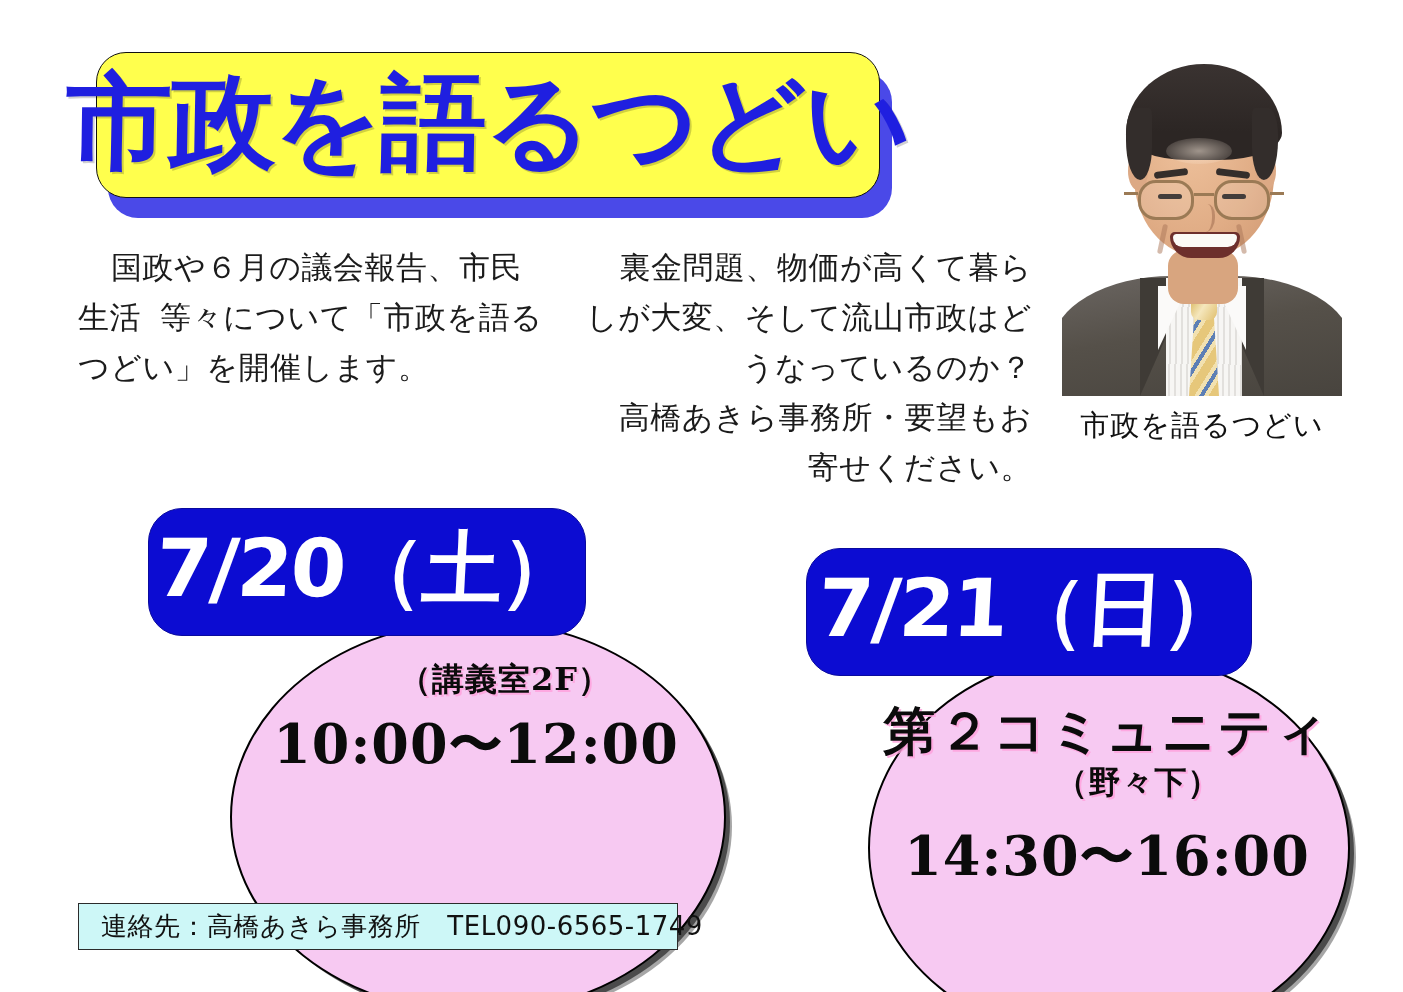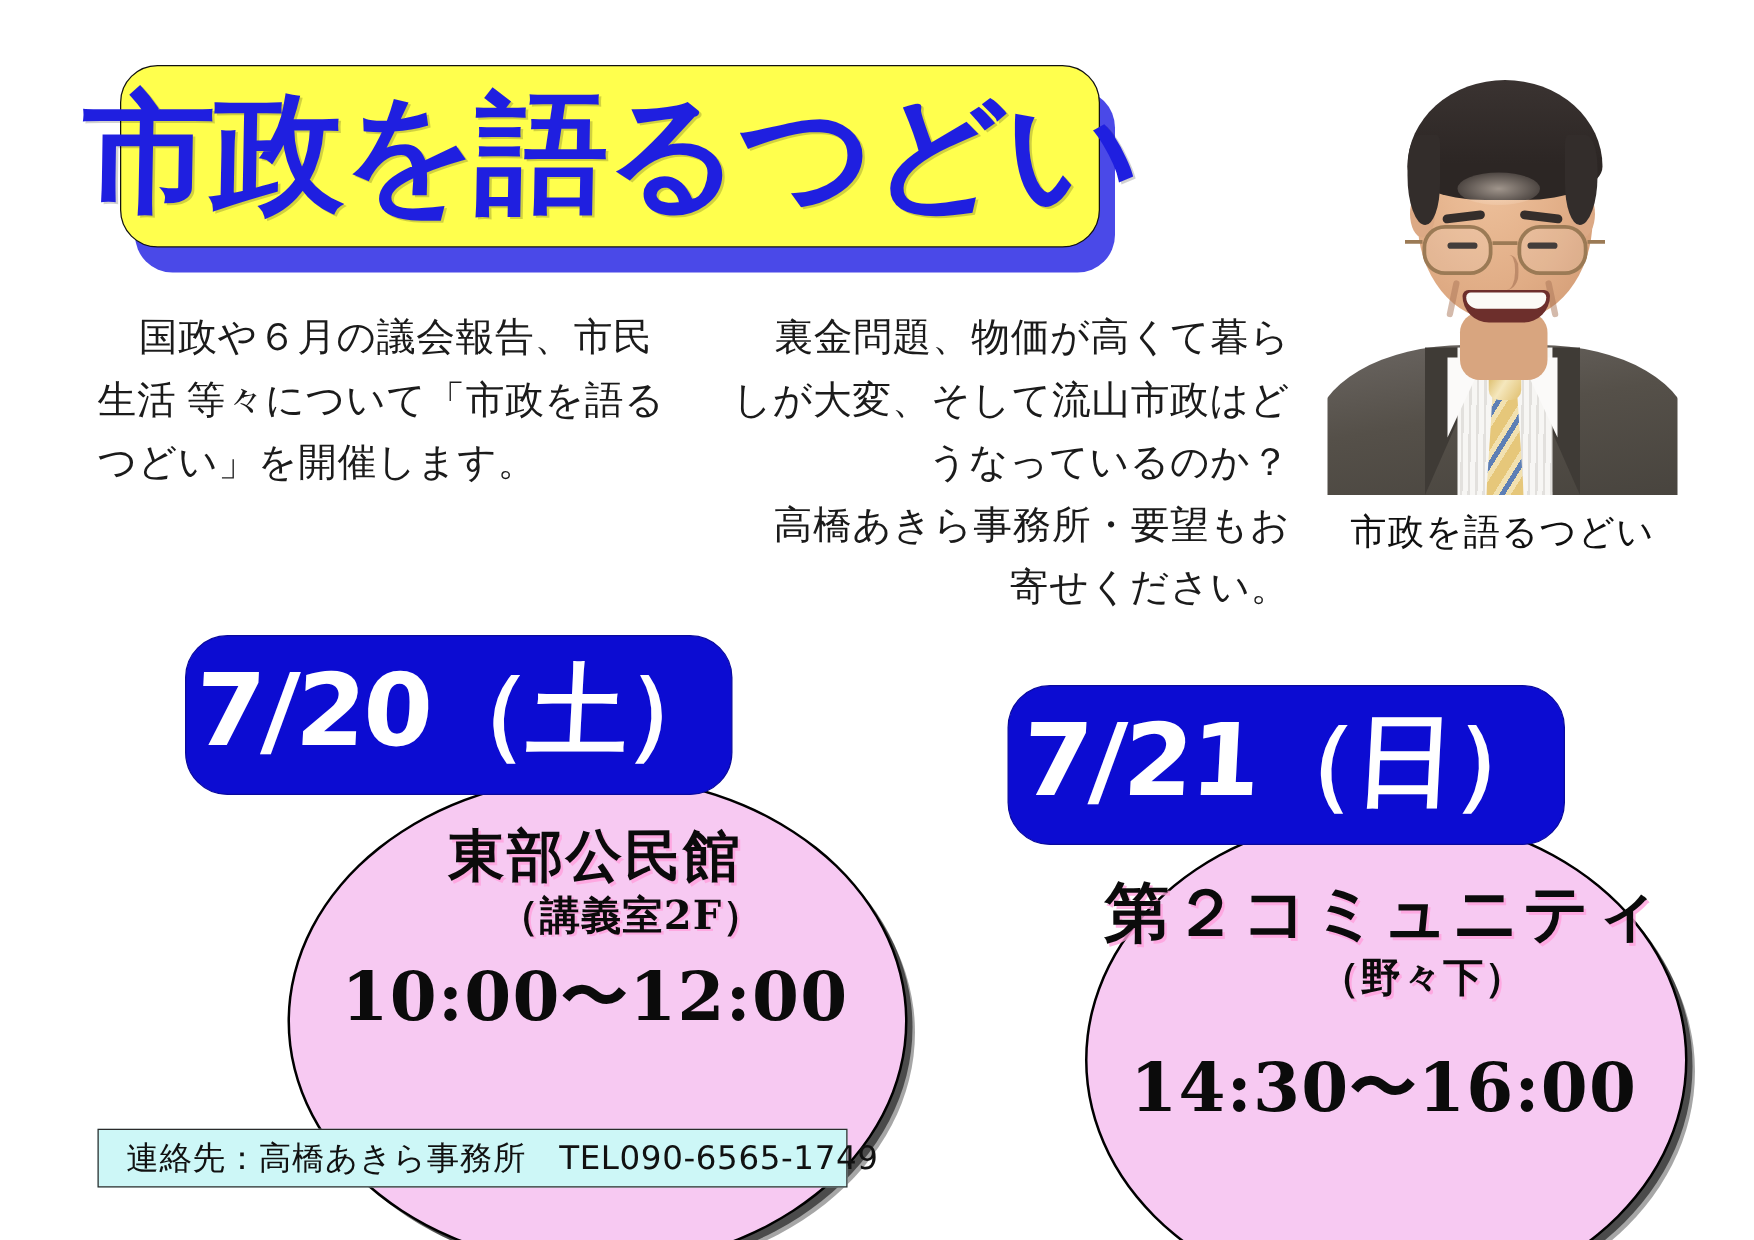--- a/index.html
+++ b/index.html
@@ -56,21 +56,21 @@
     letter-spacing: -2px;
     white-space: nowrap;
     transform: scaleX(1.02) skewX(-1deg);
     text-shadow: 2px 2px 0 rgba(0,0,0,0.18);
     padding-bottom: 6px;
   }
 
   
   .body-col {
     position: absolute;
-    font-family: Liberation Serif, serif;
+    font-family: Liberation Mono, monospace;
     font-size: 31px;
     line-height: 50px;
     color: #1b1b1b;
     letter-spacing: 0.5px;
   }
   #body-col-left  { left: 78px;  top: 245px; width: 470px; }
   #body-col-right { left: 562px; top: 245px; width: 470px; text-align: right; }
   .body-para { margin: 0; text-indent: 33px; }
 
   
@@ -346,21 +346,21 @@
     text-shadow: 2px 2px 0 rgba(255,160,220,0.8);
   }
   #event-1 .venue-sub { padding-left: 62px; }
   .venue-time {
     font-size: 54px;
     font-weight: bold;
     line-height: 1.2;
     margin-top: 14px;
     letter-spacing: 1px;
   }
-  #event-1 .venue-time { margin-top: 36px; }
+  #event-1 .venue-time { margin-top: 22px; }
 
   .date-badge {
     position: absolute;
     left: 0; top: 0;
     background: #0c0cd2;
     border-radius: 34px;
     border: 1px solid #0a0a9e;
     display: flex;
     align-items: center;
     justify-content: center;
@@ -456,21 +456,20 @@
     <div class="mouth">
       <div class="teeth"></div>
     </div>
   </div>
   <div id="portrait-caption">市政を語るつどい</div>
 </div>
 
 <div class="event" id="event-0">
   <div class="event-ellipse"></div>
   <div class="event-venue-wrap">
-    <div class="venue-name">東部公民館</div>
     <div class="venue-sub">（講義室2F）</div>
     <div class="venue-time">10:00〜12:00</div>
   </div>
   <div class="date-badge">
     <span class="date-text">7/20（土）</span>
   </div>
 </div>
 
 <div class="event" id="event-1">
   <div class="event-ellipse"></div>

